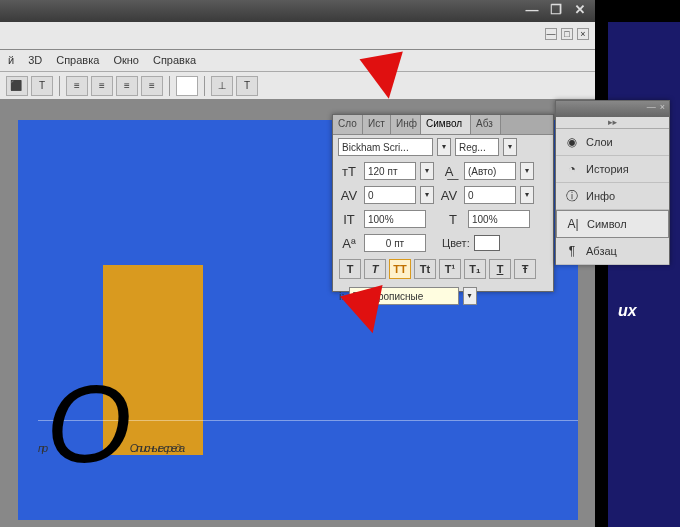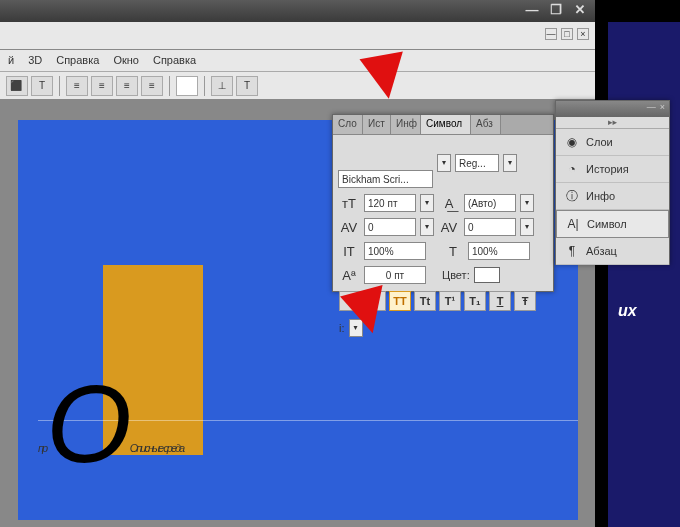--- a/index.html
+++ b/index.html
@@ -112,21 +112,21 @@
 
 <div class="char-panel">
   <div class="panel-tabs">
     <div class="ptab" style="width:30px">Сло</div>
     <div class="ptab" style="width:28px">Ист</div>
     <div class="ptab" style="width:30px">Инф</div>
     <div class="ptab active" style="width:50px">Символ</div>
     <div class="ptab" style="width:30px">Абз</div>
   </div>
   <div class="panel-row">
-    <input class="pinput" style="width: 95px; margin-top: 32px;" value="Bickham Scri...">
+    <input class="pinput" style="width: 95px;" value="Bickham Scri...">
     <div class="pdrop">▾</div>
     <input class="pinput" style="width: 44px;" value="Reg...">
     <div class="pdrop">▾</div>
   </div>
   <div class="panel-row">
     <div class="picon">тТ</div>
     <input class="pinput" style="width: 52px;" value="120 пт">
     <div class="pdrop">▾</div>
     <div class="picon">A͟</div>
     <input class="pinput" style="width: 52px;" value="(Авто)">
@@ -157,20 +157,21 @@
     <div class="ttbtn" style="font-style:italic">T</div>
     <div class="ttbtn active">TT</div>
     <div class="ttbtn">Tt</div>
     <div class="ttbtn">T¹</div>
     <div class="ttbtn">T₁</div>
     <div class="ttbtn" style="text-decoration:underline">T</div>
     <div class="ttbtn">Ŧ</div>
   </div>
   <div class="lang-row">
     <span>і:</span>
+    <input class="pinput" style="width: 110px; background: rgb(255, 253, 224);" value="Все прописные">
     <div class="pdrop">▾</div>
   </div>
 </div>
 
 <div class="red-arrow arrow2"></div>
 
 <div class="side-panel">
   <div class="sp-header">
     <span>—</span>
     <span>×</span>

